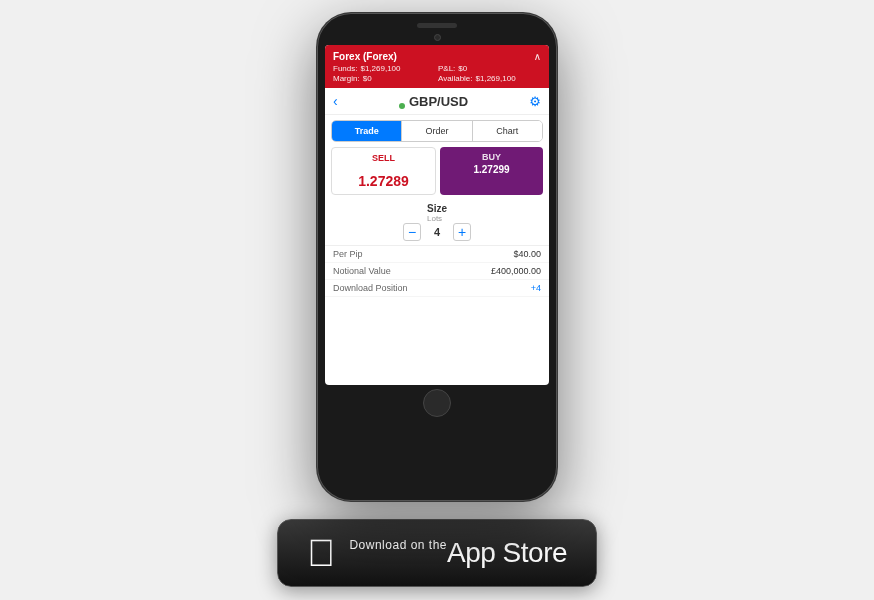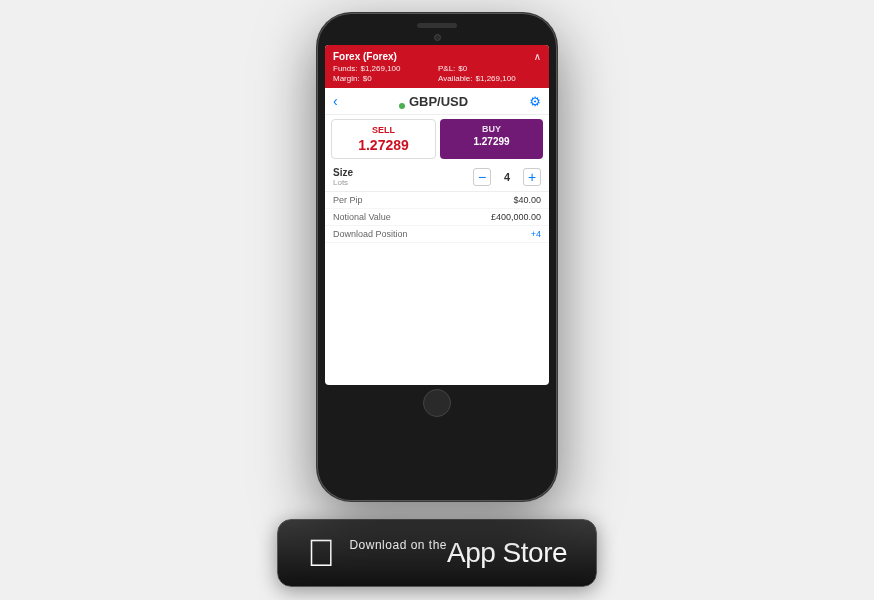--- a/index.html
+++ b/index.html
@@ -180,21 +180,21 @@
       border: 1px solid #ddd;
       border-radius: 4px;
       padding: 5px 4px;
       text-align: center;
     }
 
     .sell-label {
       font-size: 9px;
       color: #cc1122;
       font-weight: 600;
-      margin-bottom: 2px;
+      margin-bottom: 10px;
     }
 
     .sell-price {
       font-size: 14px;
       font-weight: 700;
       color: #cc1122;
     }
 
     .buy-box {
       flex: 1;
@@ -216,20 +216,21 @@
       font-weight: 700;
       color: #fff;
     }
 
     
     .size-row {
       display: flex;
       align-items: center;
       padding: 4px 8px;
       border-bottom: 1px solid #eee;
+      flex-direction: column;
     }
 
     .size-label-group {
       flex: 1;
     }
 
     .size-label {
       font-size: 10px;
       font-weight: 600;
       color: #333;
@@ -380,20 +381,33 @@
 
       <div class="symbol-bar">
         <span class="back-arrow">‹</span>
         <div class="symbol-name">
           <span class="symbol-dot"></span>
           <span>GBP/USD</span>
         </div>
         <span class="settings-icon">⚙</span>
       </div>
 
+      <div class="tab-bar">
+        <div class="tab active">
+          <span>Trade</span>
+        </div>
+        <div class="tab-divider"></div>
+        <div class="tab">
+          <span>Order</span>
+        </div>
+        <div class="tab-divider"></div>
+        <div class="tab">
+          <span>Chart</span>
+        </div>
+      </div>
 
       <div class="trade-area">
         <div class="sell-box">
           <div class="sell-label">SELL</div>
           <div class="sell-price">1.27289</div>
         </div>
         <div class="buy-box">
           <div class="buy-label">BUY</div>
           <div class="buy-price">1.27299</div>
         </div>

